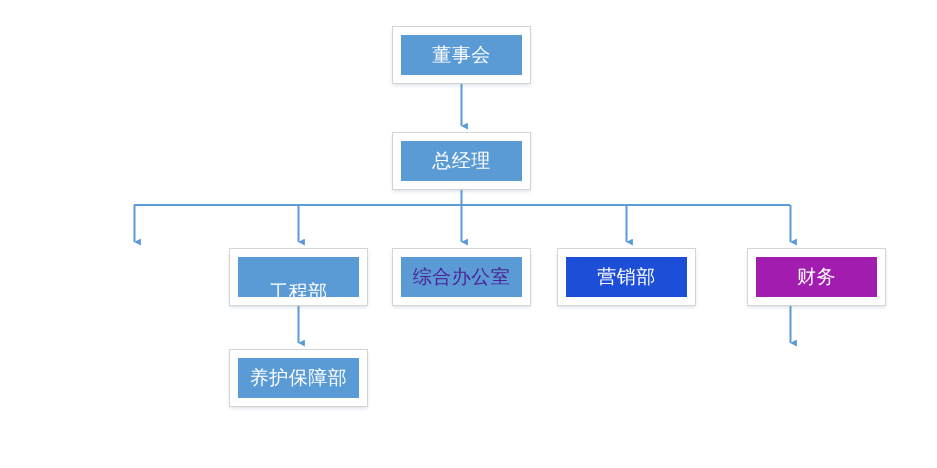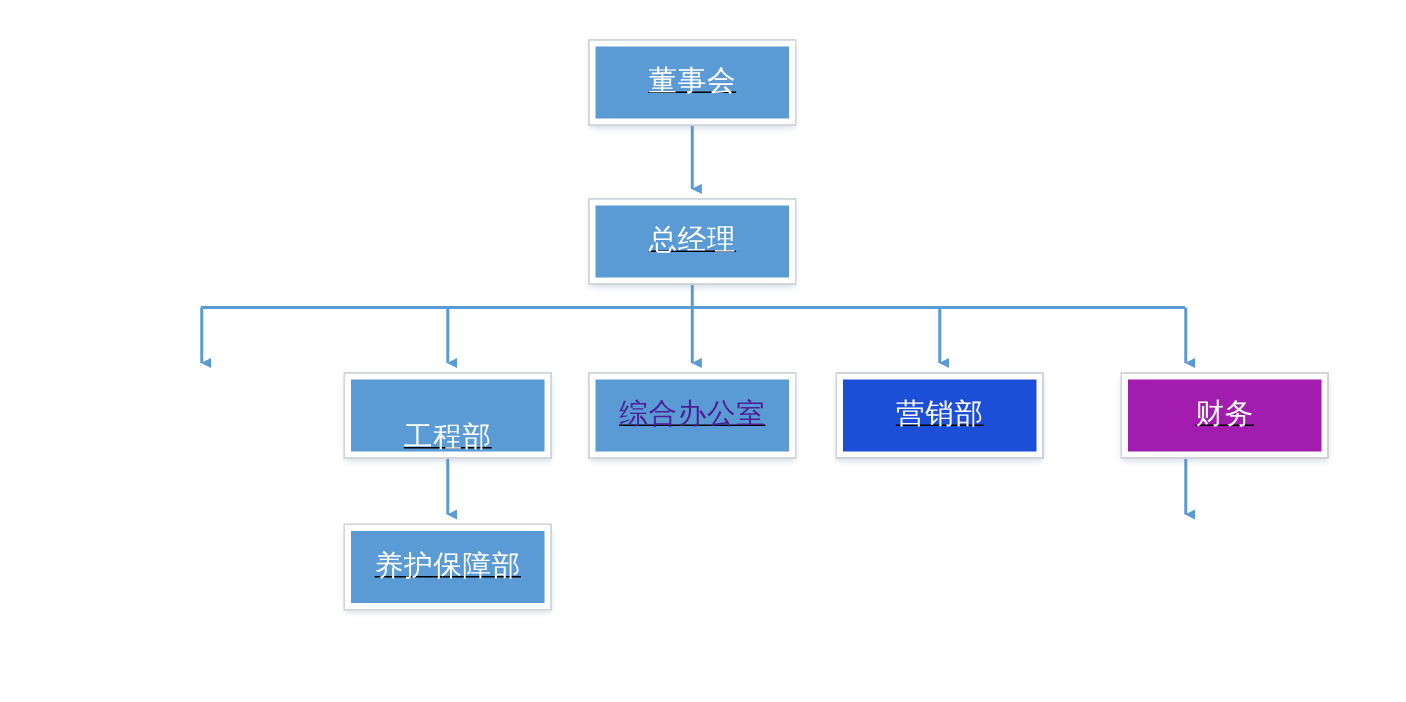--- a/index.html
+++ b/index.html
@@ -26,28 +26,27 @@
     width: 937px;
     height: 468px;
     z-index: 1;
   }
   
   .node {
     position: absolute;
     z-index: 2;
     box-sizing: border-box;
     background: #5b9bd5;
-    border: 4px solid #b91c1c;
+    border: 8px solid #b91c1c;
     outline: 1px solid #d4d4d4;
     box-shadow: 0 2px 4px rgba(120,150,180,0.33);
     display: flex;
     align-items: center;
     justify-content: center;
     text-align: center;
-    text-decoration: underline;
   }
   .node-label {
     color: #ffffff;
     font-size: 19px;
     line-height: 1.1;
     letter-spacing: 0.5px;
     font-weight: 400;
     white-space: nowrap;
     user-select: none;
   }

